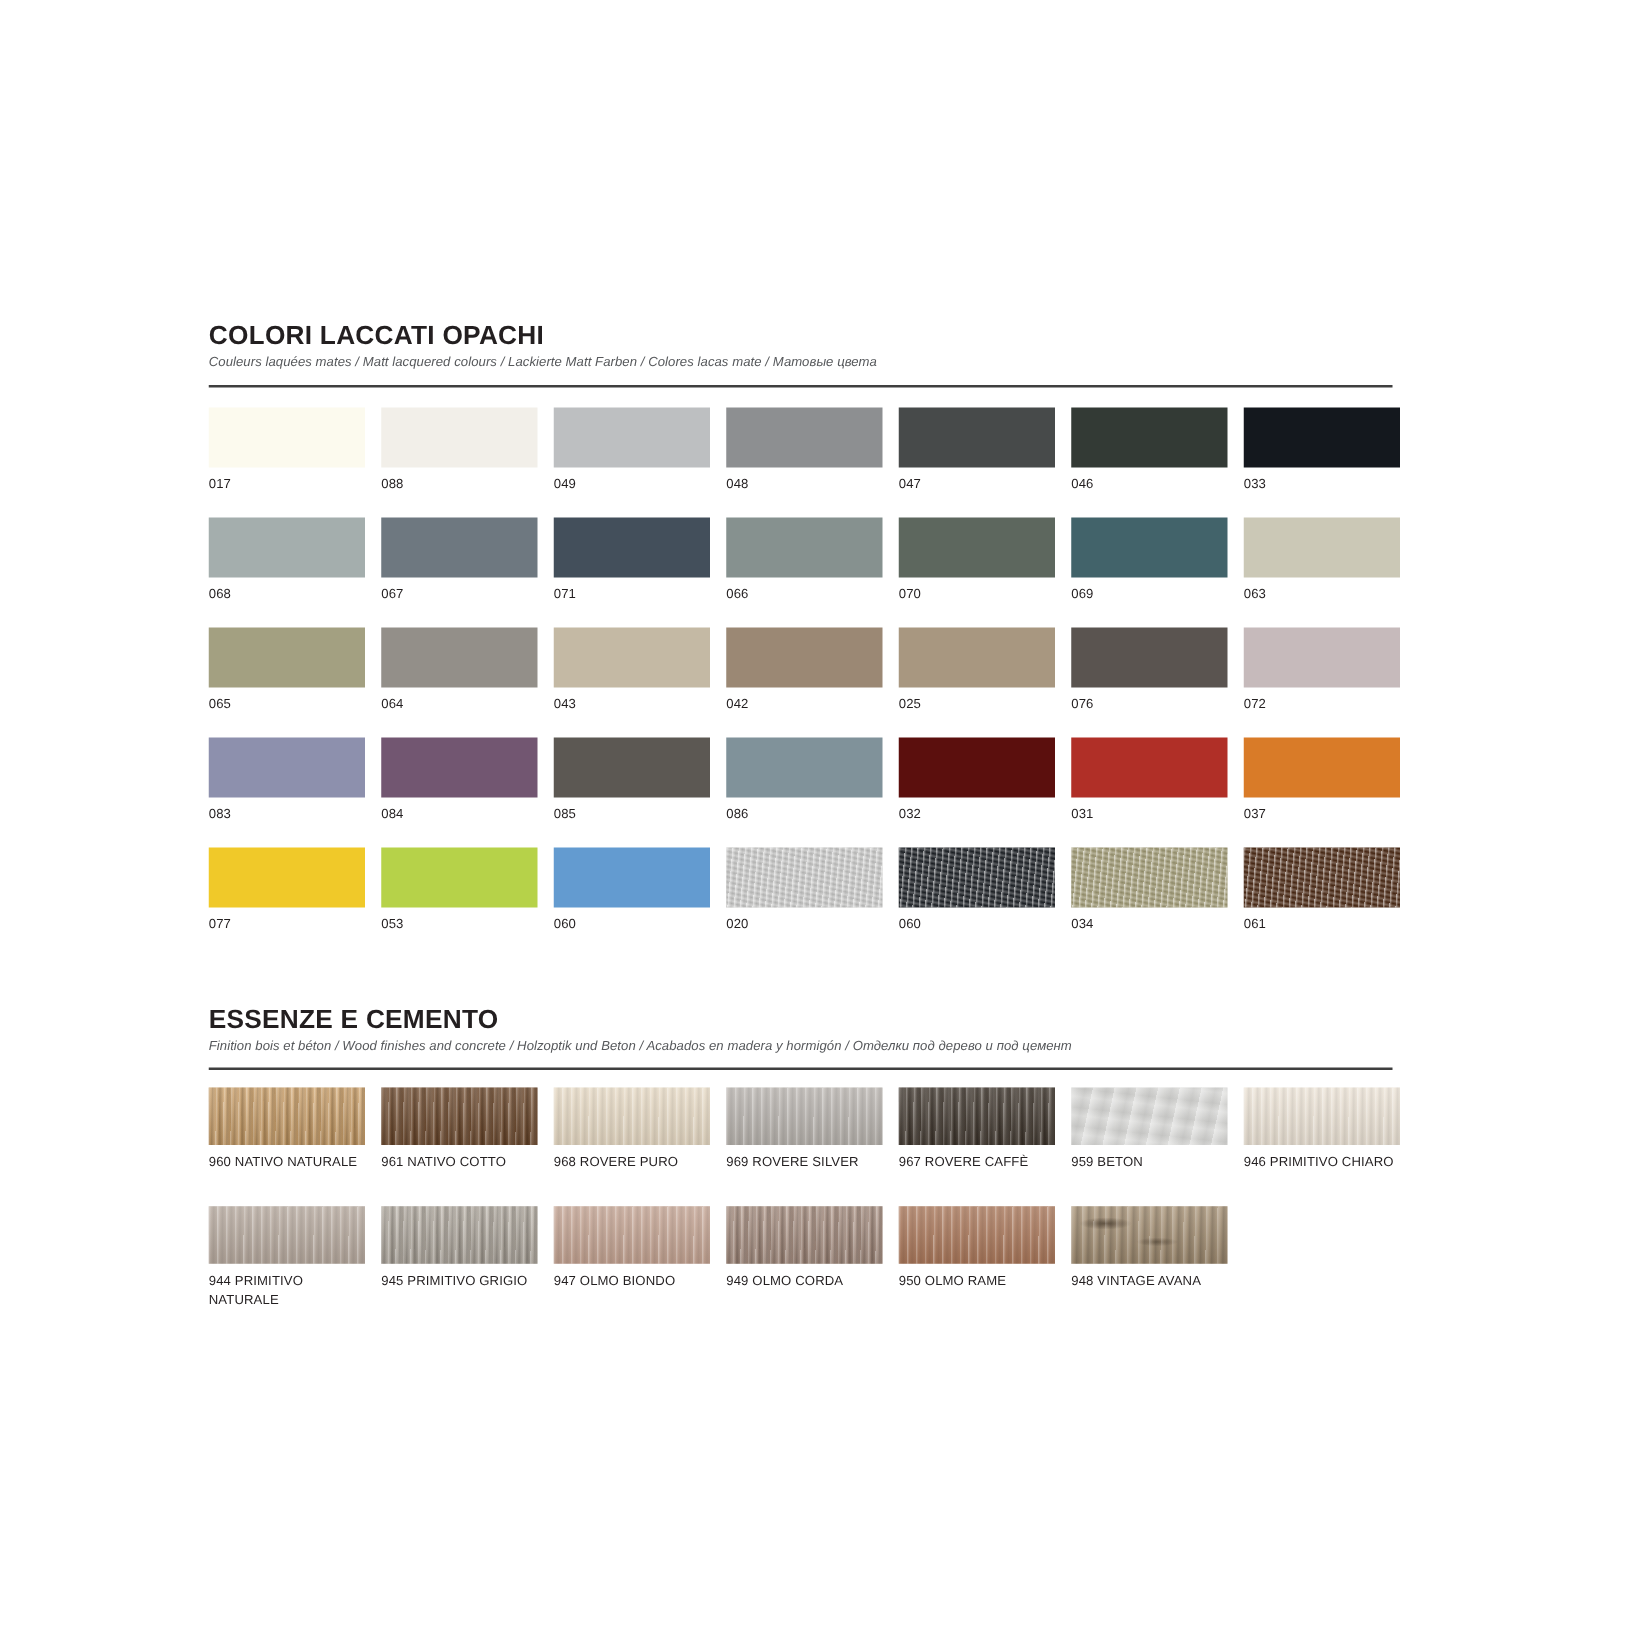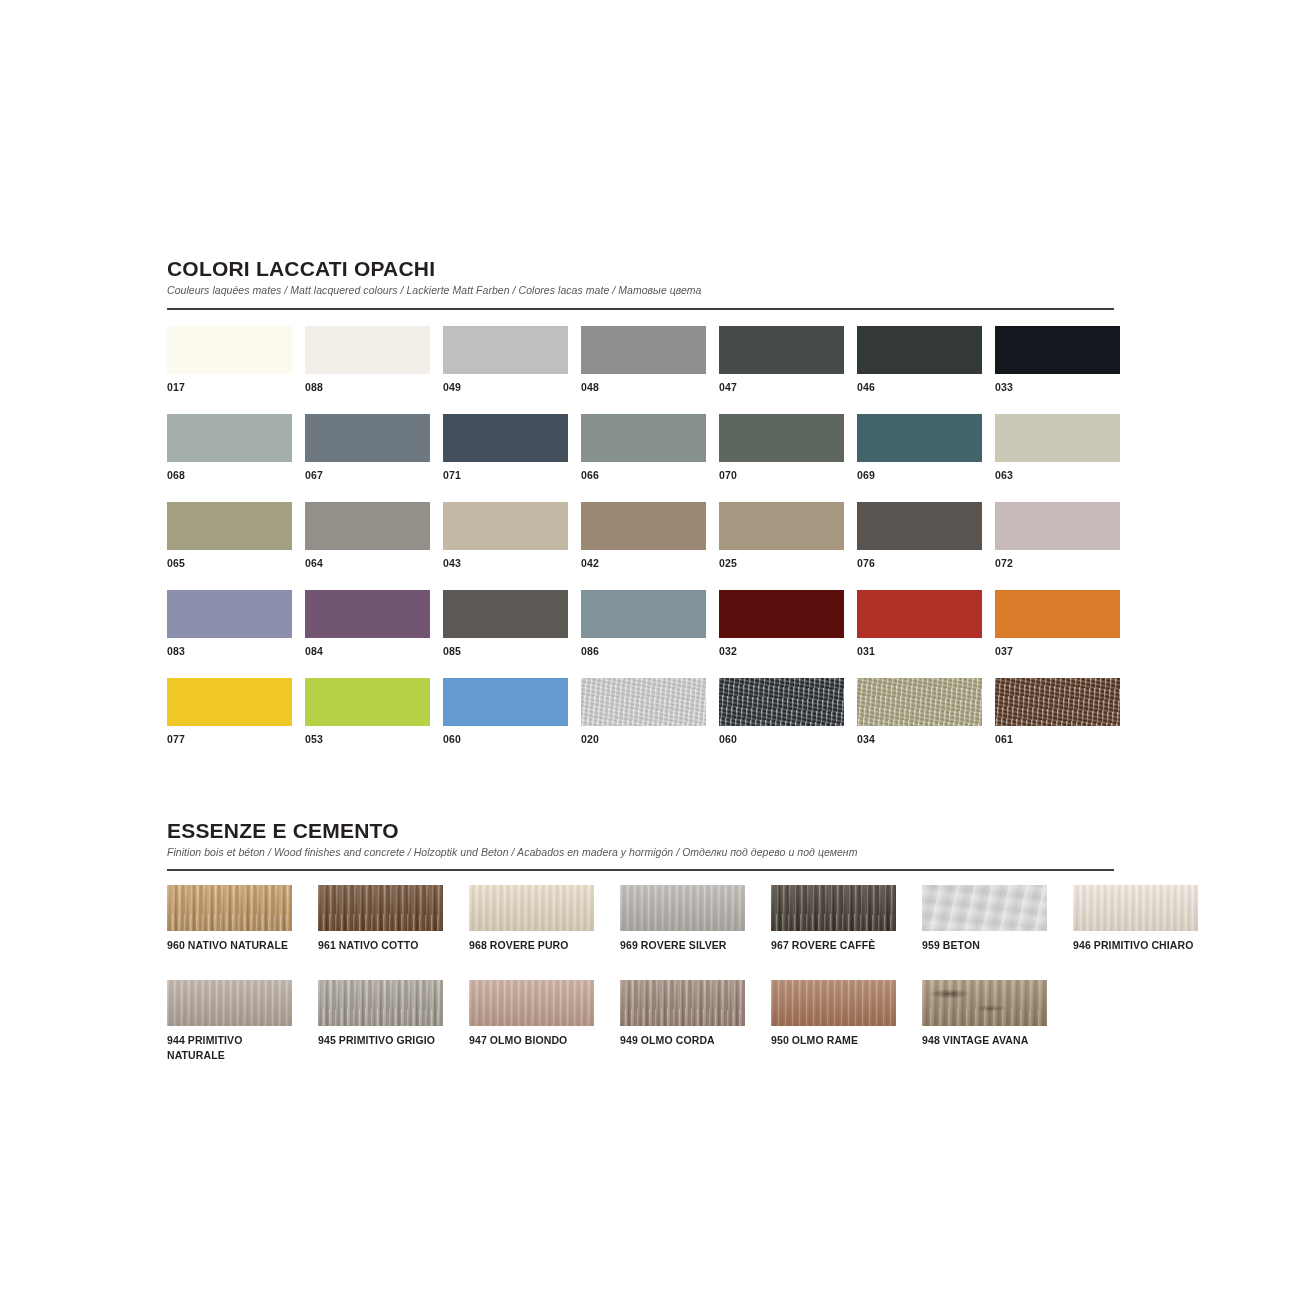--- a/index.html
+++ b/index.html
@@ -18,21 +18,21 @@
 
   .page {
     position: absolute;
     left: 167px;
     top: 258px;
     width: 947px;
   }
 
   
   .section { margin: 0; }
-  .section + .section { margin-top: 54px; }
+  .section + .section { margin-top: 39px; }
 
   .section-title {
     font-size: 21px;
     font-weight: bold;
     letter-spacing: 0.2px;
     color: #231f20;
     line-height: 1.05;
     margin: 0 0 4px 0;
   }
   .section-subtitle {
@@ -50,25 +50,24 @@
     height: 0;
   }
 
   
   .swatch-grid {
     display: grid;
     grid-template-columns: repeat(7, 125px);
     column-gap: 13px;
     row-gap: 0;
     margin-top: 16px;
-    font-weight: bold;
   }
   .swatch-grid.wood {
     grid-template-columns: repeat(7, 125px);
-    column-gap: 26px;
+    column-gap: 13px;
     margin-top: 14px;
   }
 
   .swatch-cell {
     width: 125px;
   }
 
   .swatch-chip {
     width: 125px;
     height: 48px;

